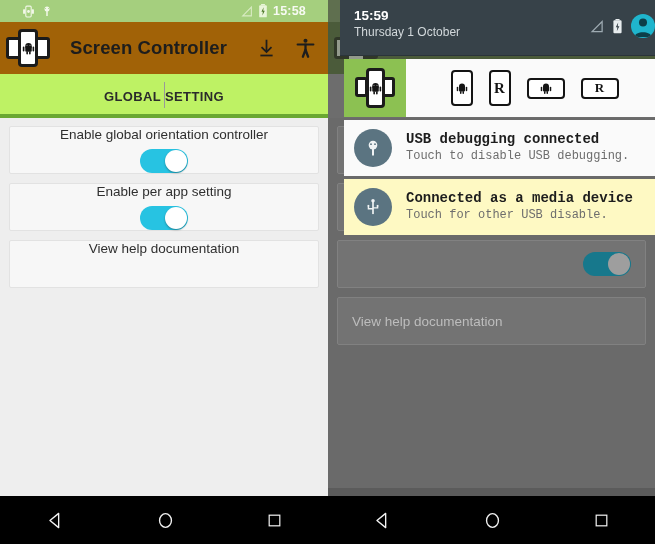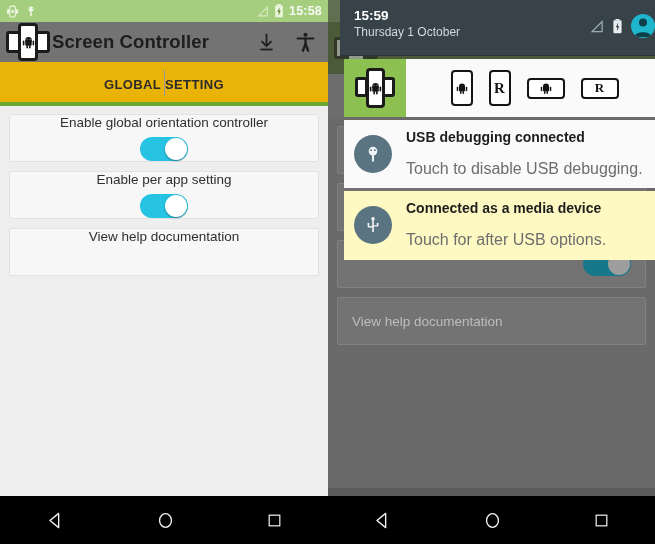--- a/index.html
+++ b/index.html
@@ -10,31 +10,31 @@
     overflow:hidden;
   }
   .screens { display:flex; width:655px; height:544px; }
   .phone { position:relative; overflow:hidden; }
   .phone.left  { width:328px; height:544px; background:#eeeeee; }
   .phone.right { width:327px; height:544px; background:#eeeeee; }
 
   
   .statusbar {
     height:22px; background:#a5cf7e; display:flex; align-items:center;
-    padding:0 6px; color:#f4f8ef; font-size:11px; font-weight:bold;
+    padding:0 22px; color:#f4f8ef; font-size:11px; font-weight:bold;
   }
   .sb-left { display:flex; align-items:center; gap:6px; }
   .sb-right { margin-left:auto; display:flex; align-items:center; gap:5px; }
   .sb-clock { font-size:12.5px; color:#f7faf3; letter-spacing:.2px; }
   .ico { display:inline-flex; align-items:center; justify-content:center; }
 
   
   .appbar {
-    height:40px; background:#737373; display:flex; align-items:center;
-    padding:0 12px 0 6px; gap:2px;
+    height:52px; background:#a16207; display:flex; align-items:center;
+    padding:0 12px 0 6px; gap:20px;
   }
   .appbar-title {
     font-size:18.5px; font-weight:bold; color:#1d1d1d; letter-spacing:.1px;
     flex:1; line-height:1;
   }
   .appbar-actions { display:flex; align-items:center; gap:18px; }
 
   
   .appicon { position:relative; width:44px; height:40px; flex:none; }
   .appicon .side {
@@ -43,21 +43,21 @@
   }
   .appicon .side.l { left:0; }
   .appicon .side.r { right:0; }
   .appicon .center {
     position:absolute; left:12px; top:1px; width:20px; height:38px;
     background:#ffffff; border:3px solid #1b1b1b; border-radius:4px;
     display:flex; align-items:center; justify-content:center;
   }
 
   
-  .tabs { height:44px; background:#eab308; display:flex; position:relative; }
+  .tabs { height:44px; background:#bef264; display:flex; position:relative; }
   .tab {
     flex:1; display:flex; align-items:center; justify-content:center;
     font-size:13px; font-weight:bold; color:#2b2b2b; letter-spacing:.4px;
     position:relative;
   }
   .tab.active::after {
     content:""; position:absolute; left:0; right:0; bottom:0;
     height:4px; background:#6aa832;
   }
   .tab-divider {
@@ -120,23 +120,23 @@
   .notif-list { padding:0 4px; }
   .notif {
     background:#fafafa; margin-top:3px; display:flex; align-items:center;
     padding:9px 10px; min-height:54px;
   }
   .notif.shaded { background:#fef9c3; }
   .notif-icon-wrap {
     width:38px; height:38px; border-radius:50%; background:#5b7481;
     display:flex; align-items:center; justify-content:center; flex:none; margin-right:14px;
   }
-  .notif-text { flex:1; }
+  .notif-text { flex:1;font-family:Liberation Mono, monospace; }
   .notif-title { font-size:14px; font-weight:bold; color:#1d1d1d; line-height:1.25; }
-  .notif-sub   { font-size:16px; color:#6d6d6d; line-height:1.3; margin-top:12px; }
+  .notif-sub   { font-size:12px; color:#6d6d6d; line-height:1.3; margin-top:1px; }
 
   
   .orient-notif { background:#fafafa; display:flex; align-items:center; height:58px; margin-top:3px; }
   .orient-app-icon {
     width:62px; height:58px; background:#8cc152; flex:none;
     display:flex; align-items:center; justify-content:center;
   }
   .orient-buttons { flex:1; display:flex; align-items:center; justify-content:center; gap:16px; }
 
   
@@ -408,21 +408,21 @@
               <circle cx="12" cy="4.4" r="2.1" fill="#f0f3f4"></circle>
               <rect x="11" y="5.5" width="2" height="15" fill="#f0f3f4"></rect>
               <rect x="5.5" y="9.5" width="2" height="2" fill="#f0f3f4"></rect>
               <rect x="16.5" y="9.5" width="2" height="2" fill="#f0f3f4"></rect>
               <path d="M6.5 10.5 L6.5 14 L12 14" fill="none" stroke="#f0f3f4" stroke-width="1.7"></path>
               <path d="M17.5 10.5 L17.5 13 L12 13" fill="none" stroke="#f0f3f4" stroke-width="1.7"></path>
             </svg>
           </span>
           <span class="notif-text">
             <span class="notif-title" style="display: block;">Connected as a media device</span>
-            <span class="notif-sub" style="display: block;">Touch for after USB options.</span>
+            <span class="notif-sub" style="display: block;">Touch for other USB disable.</span>
           </span>
         </div>
 
       </div>
     </div>
 
     <div class="nav-strip" style="background:#5b5b5b"></div>
     <div class="navbar">
       <span class="ico">
         <svg width="19" height="19" viewBox="0 0 24 24">

